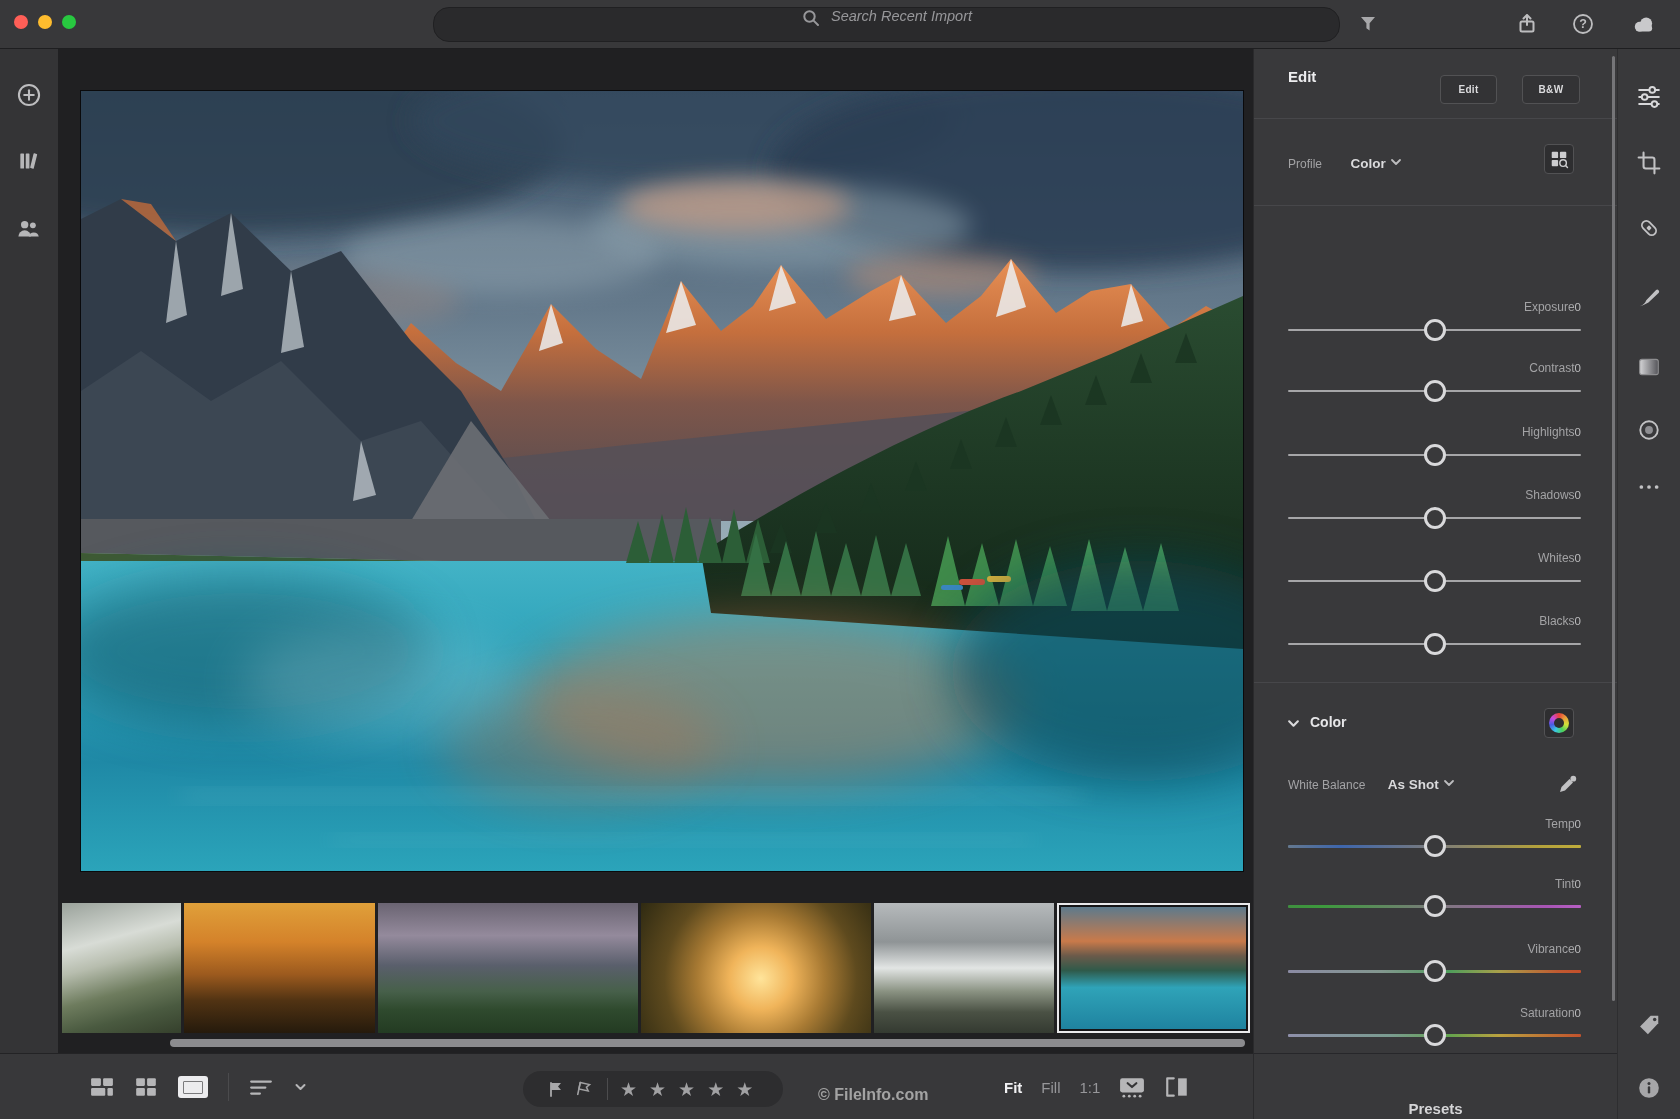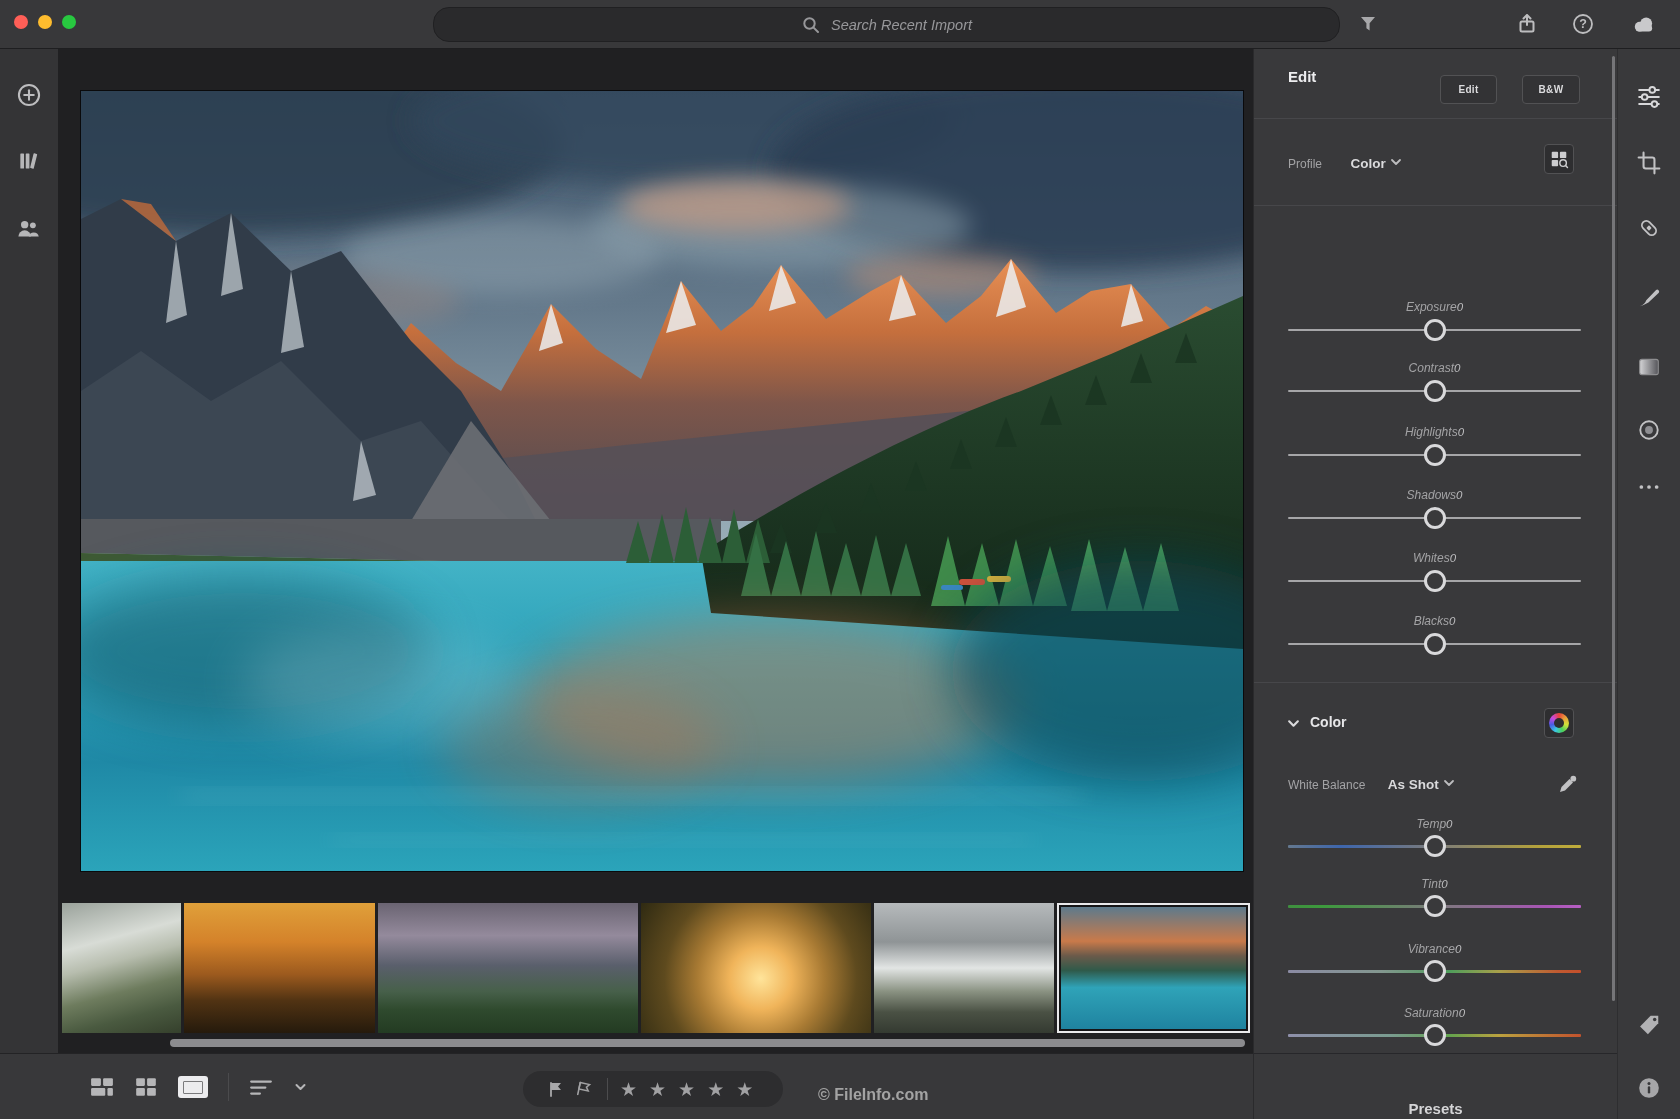--- a/index.html
+++ b/index.html
@@ -11,21 +11,21 @@
   .icon-fill{fill:#b6b6b8;}
 
   
   .topbar{position:absolute;left:0;top:0;width:1680px;height:48px;background:#38383a;
           border-bottom:1px solid #1e1e20;z-index:30;}
   .tl{position:absolute;top:15px;width:14px;height:14px;border-radius:50%;}
   .tl.red{left:14px;background:#ff5f57;}
   .tl.yellow{left:38px;background:#febc2e;}
   .tl.green{left:62px;background:#28c840;}
   .searchbox{position:absolute;left:433px;top:7px;width:905px;height:33px;background:#2a2a2c;
-             border:1px solid #202022;border-radius:16px;display:flex;align-items:center;
+             border:1px solid #202022;border-radius:16px;display:flex;
              justify-content:center;gap:10px;}
   .search-ph{font-style:italic;font-size:14.5px;color:#97979a;}
   .topicon{position:absolute;top:11px;width:26px;height:26px;display:flex;align-items:center;justify-content:center;}
 
   
   .left-rail{position:absolute;left:0;top:48px;width:58px;height:1005px;background:#343436;z-index:10;}
   .rail-btn{position:absolute;left:16px;width:26px;height:26px;}
 
   
   .canvas{position:absolute;left:58px;top:48px;width:1195px;height:1005px;background:#202022;}
@@ -71,21 +71,21 @@
         color:#dcdcde;font-size:10px;font-weight:700;display:flex;align-items:center;justify-content:center;letter-spacing:.3px;}
   .row-label{font-size:12px;color:#a3a3a5;}
   .row-value{font-size:13.5px;color:#dadadc;font-weight:600;}
   .chev{display:inline-block;}
   .sec-head{position:absolute;left:0;width:364px;height:30px;}
   .sec-title{position:absolute;left:56px;top:6px;font-size:14px;font-weight:700;color:#e6e6e8;}
   .sec-chev{position:absolute;left:33px;top:9px;}
   .sq-btn{position:absolute;left:290px;top:0;width:30px;height:30px;background:#2e2e30;border:1px solid #525254;
           border-radius:4px;box-sizing:border-box;display:flex;align-items:center;justify-content:center;}
   .srow{position:absolute;left:34px;width:293px;height:44px;}
-  .srow-head{display:flex;justify-content:center;align-items:baseline;font-style:italic;}
+  .srow-head{display:flex;justify-content:flex-end;align-items:baseline;}
   .slabel{font-size:12px;color:#a3a3a5;}
   .svalue{font-size:11.5px;color:#bcbcbe;}
   .strack{position:absolute;top:29px;left:0;right:0;height:2px;background:#a6a6a8;border-radius:1px;}
   .strack.grad{height:3px;top:28px;}
   .sknob{position:absolute;top:-10px;left:50%;margin-left:-11px;width:16px;height:16px;border:3px solid #d9d9db;
          border-radius:50%;background:#39393b;}
   .wheel{width:20px;height:20px;border-radius:50%;position:relative;
          background:conic-gradient(#e8433a,#e8a33a,#cfe23a,#4ad05c,#3ac8e0,#4a5ae6,#c84ae0,#e8433a);}
   .wheel::after{content:'';position:absolute;inset:5px;background:#2e2e30;border-radius:50%;}
   .panel-scrollbar{position:absolute;left:1612px;top:56px;width:3px;height:945px;background:#757578;border-radius:2px;z-index:25;}
@@ -358,20 +358,43 @@
         <span class="star">★</span>
         <span class="star">★</span>
         <span class="star">★</span>
         <span class="star">★</span>
         <span class="star">★</span>
       </div>
     </div>
 
     <span class="watermark">© FileInfo.com</span>
 
+    <div class="bt-right">
+      <span class="zoom-mode active">Fit</span>
+      <span class="zoom-mode">Fill</span>
+      <span class="zoom-mode">1:1</span>
+      <span>
+        <svg width="26" height="24" viewBox="0 0 24 22">
+          <rect x="1" y="3" width="22" height="13" rx="2" fill="#b6b6b8"></rect>
+          <path d="M8,7.5 L12,11 L16,7.5" fill="none" stroke="#353537" stroke-width="2" stroke-linecap="round" stroke-linejoin="round"></path>
+          <g fill="#b6b6b8">
+            <circle cx="4.5" cy="19.5" r="1.3"></circle>
+              <circle cx="9.5" cy="19.5" r="1.3"></circle>
+            <circle cx="14.5" cy="19.5" r="1.3"></circle>
+              <circle cx="19.5" cy="19.5" r="1.3"></circle>
+          </g>
+        </svg>
+      </span>
+      <span>
+        <svg width="26" height="24" viewBox="0 0 24 22">
+          <path d="M9,3 H3 V19 H9" class="icon-stroke" style="stroke:#b6b6b8"></path>
+          <rect x="13" y="3" width="8" height="16" fill="#b6b6b8"></rect>
+        </svg>
+      </span>
+    </div>
   </div>
 
   <div class="edit-panel">
 
     <span class="panel-title">Edit</span>
     <div class="pbtn" style="right:120px;width:55px;">Edit</div>
     <div class="pbtn" style="right:37px;width:56px;">B&amp;W</div>
 
     <div class="pdiv" style="top:70px;"></div>
 

